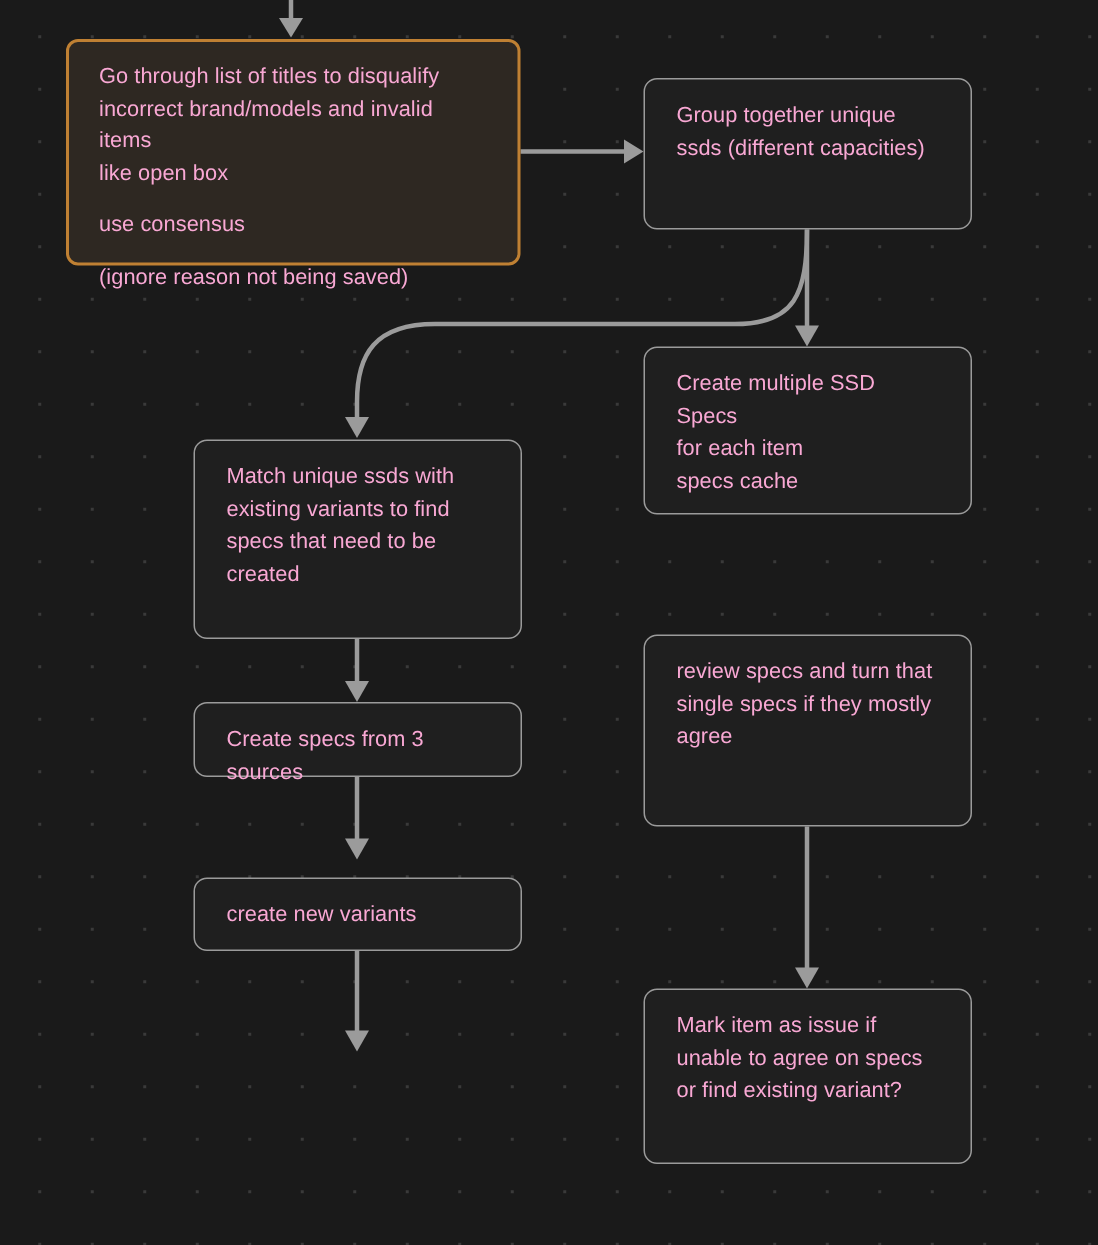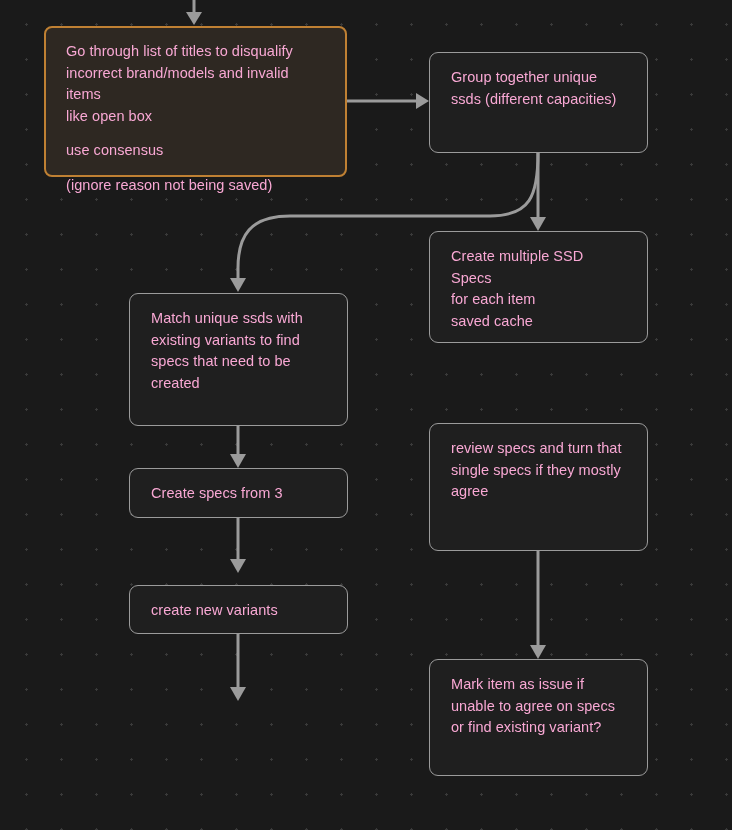--- a/index.html
+++ b/index.html
@@ -102,19 +102,19 @@
     </g>
 
     <g>
       <line x1="538" y1="551" x2="538" y2="648" stroke="#9b9b9b" stroke-width="3"></line>
       <polygon points="530,645 546,645 538,659" fill="#9b9b9b"></polygon>
     </g>
   </svg>
 
 <div class="node highlight" style="left: 44px; top: 26px; width: 303px; height: 151px;"><span class="line">Go through list of titles to disqualify</span><span class="line">incorrect brand/models and invalid items</span><span class="line">like open box</span><span class="blank"></span><span class="line">use consensus</span><span class="blank"></span><span class="line">(ignore reason not being saved)</span></div>
     <div class="node" style="left: 429px; top: 52px; width: 219px; height: 101px;"><span class="line">Group together unique</span><span class="line">ssds (different capacities)</span></div>
-    <div class="node" style="left: 429px; top: 231px; width: 219px; height: 112px;"><span class="line">Create multiple SSD Specs</span><span class="line">for each item</span><span class="line">saved cache</span></div>
+    <div class="node" style="left: 429px; top: 231px; width: 219px; height: 112px;"><span class="line">Create multiple SSD Specs</span><span class="line">for each item</span><span class="line">specs cache</span></div>
     <div class="node" style="left: 129px; top: 293px; width: 219px; height: 133px;"><span class="line">Match unique ssds with</span><span class="line">existing variants to find</span><span class="line">specs that need to be</span><span class="line">created</span></div>
     <div class="node" style="left: 429px; top: 423px; width: 219px; height: 128px;"><span class="line">review specs and turn that</span><span class="line">single specs if they mostly</span><span class="line">agree</span></div>
-    <div class="node" style="left: 129px; top: 468px; width: 219px; height: 50px;"><span class="line">Create specs from 3</span></div>
+    <div class="node" style="left: 129px; top: 468px; width: 219px; height: 50px;"><span class="line">Create specs from 3</span><span class="line">sources</span></div>
     <div class="node" style="left: 129px; top: 573px; width: 219px; height: 49px; margin-top: 12px;"><span class="line">create new variants</span></div>
     <div class="node" style="left: 429px; top: 659px; width: 219px; height: 117px;"><span class="line">Mark item as issue if</span><span class="line">unable to agree on specs</span><span class="line">or find existing variant?</span></div>
   </div>
 
 </body></html>

